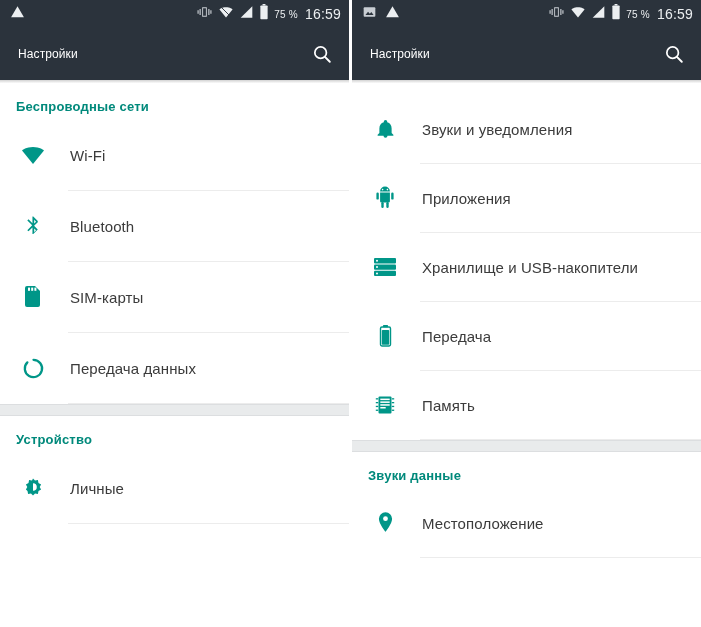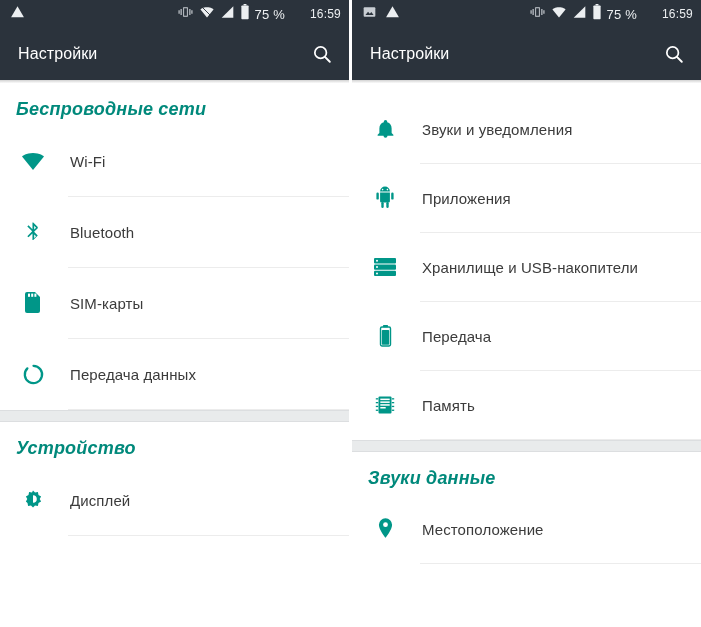--- a/index.html
+++ b/index.html
@@ -46,41 +46,41 @@
     gap: 8px;
     flex: 1;
   }
   .sb-right {
     display: flex;
     align-items: center;
     gap: 5px;
   }
   .sb-icon { display: block; }
   .sb-text {
-    font-size: 13px;
+    font-size: 10px;
     letter-spacing: 0.2px;
     color: #eceff1;
     white-space: nowrap;
   }
   .sb-pct { margin-right: 1px; }
-  .sb-clock { font-size: 12px; margin-left: 19px; }
+  .sb-clock { font-size: 14px; margin-left: 1px; }
 
   
   .toolbar {
     height: 52px;
     background: #2b333c;
     display: flex;
     align-items: center;
     padding: 0 14px 0 18px;
     box-sizing: border-box;
     position: relative;
   }
   .toolbar-title {
     color: #ffffff;
-    font-size: 16px;
+    font-size: 12px;
     flex: 1;
     letter-spacing: 0.1px;
   }
   .toolbar-search {
     width: 26px;
     height: 26px;
     display: flex;
     align-items: center;
     justify-content: center;
     cursor: pointer;
@@ -92,25 +92,24 @@
 
   
   .content {
     background: #ffffff;
     height: calc(627px - 28px - 52px - 3px);
     overflow: hidden;
     position: relative;
   }
   .section-header {
     color: #00897b;
-    font-size: 18px;
+    font-size: 13px;
     font-weight: bold;
     padding: 16px 0 6px 16px;
     letter-spacing: 0.2px;
-    font-style: italic;
   }
   .row {
     display: flex;
     align-items: center;
     height: 70px;
     position: relative;
     padding-left: 16px;
     box-sizing: border-box;
     cursor: pointer;
   }
@@ -245,21 +244,21 @@
 
       <div class="section-header">Устройство</div>
 
       <div class="row">
         <span class="row-icon">
           <svg width="24" height="24" viewBox="0 0 24 24">
             <path fill="#009688" d="M12 2.5l2 2.1 2.9-.5.6 2.9 2.6 1.4-1.4 2.6 1.4 2.6-2.6 1.4-.6 2.9-2.9-.5-2 2.1-2-2.1-2.9.5-.6-2.9L4.9 13.6 6.3 11 4.9 8.4l2.6-1.4.6-2.9 2.9.5z"></path>
             <path fill="#ffffff" d="M12 7.2v7.6a3.8 3.8 0 0 0 0-7.6z"></path>
           </svg>
         </span>
-        <span class="row-label">Дисплей</span>
+        <span class="row-label">Личные</span>
       </div>
       <div class="divider"></div>
 
     </div>
   </div>
 
   <div class="phone-gap"></div>
 
   <div class="phone phone-right">
 

